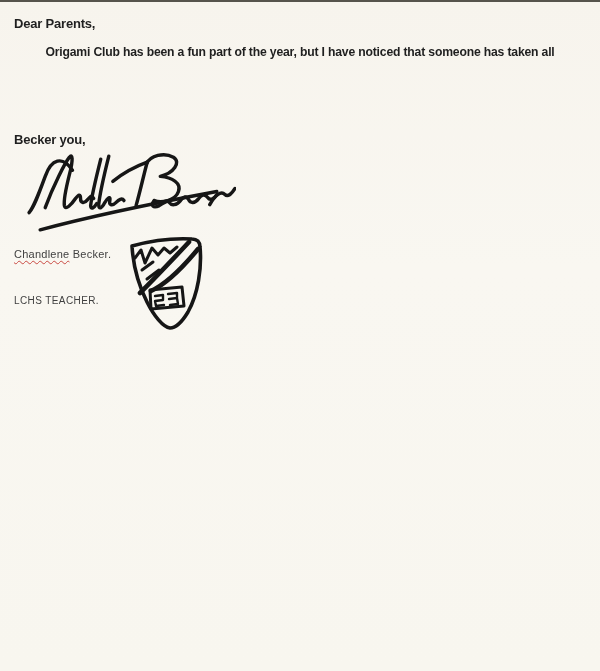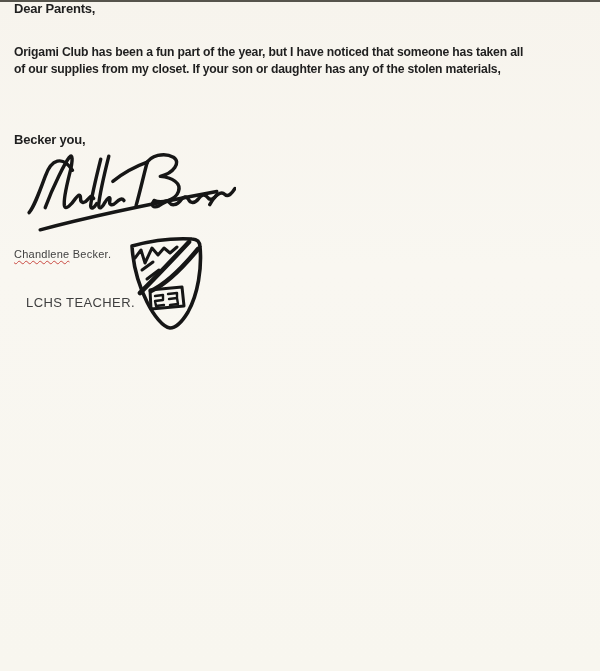--- a/index.html
+++ b/index.html
@@ -26,69 +26,68 @@
   .top-edge{
     position:absolute;left:0;top:0;width:100%;height:2px;
     background:var(--top-edge);opacity:.85;
   }
   .txt{position:absolute;color:var(--text);}
   .salutation,.closing{
     left:14px;
     font-size:13px;font-weight:700;letter-spacing:-.2px;
     white-space:nowrap;
   }
-  .salutation{top:1px;}
+  .salutation{top:16px;}
   .closing{top:132px;}
   .body-block{
     left:14px;top:44px;right:14px;
   }
   .body-line{
     font-size:12.2px;font-weight:700;letter-spacing:-.18px;
-    line-height:17.4px;white-space:nowrap;color:var(--text);
+    line-height:17.4px;white-space:nowrap;color:var(--text);text-align:center;
   }
   .signature{
     position:absolute;left:22px;top:144px;width:214px;height:97px;
     color:var(--ink);
   }
   .signature svg{display:block;width:100%;height:100%;}
   .typed-name{
     left:14px;top:248px;
     font-size:11px;font-weight:400;letter-spacing:.25px;
     color:var(--muted-text);white-space:nowrap;
   }
   .misspelled{
     text-decoration-line:underline;
     text-decoration-style:wavy;
     text-decoration-color:var(--spellcheck);
     text-decoration-thickness:1px;
     text-underline-offset:2px;
   }
   .title-line{
     left:14px;top:295px;
-    font-size:13px;font-weight:400;letter-spacing:.4px;
-    color:var(--muted-text);white-space:nowrap;margin-left:12px;
+    font-size:10px;font-weight:400;letter-spacing:.4px;
+    color:var(--muted-text);white-space:nowrap;
   }
   .crest{
     position:absolute;left:128px;top:236px;width:85px;height:96px;
     color:var(--ink);
   }
   .crest svg{display:block;width:100%;height:100%;}
 </style>
 </head>
 <body>
 
 <div class="screen">
 
   <div class="top-edge"></div>
 
   <div class="txt salutation">Dear Parents,</div>
 
   <div class="txt body-block">
     <div class="body-line">Origami Club has been a fun part of the year, but I have noticed that someone has taken all</div>
-    <div class="body-line">of our supplies from my closet. If your son or daughter has any of the stolen materials,</div>
   </div>
 
   <div class="txt closing">Becker you,</div>
 
   <div class="signature" aria-label="signature">
     <svg viewBox="0 0 212 96" fill="none" stroke="currentColor" stroke-width="3.4" stroke-linecap="round" stroke-linejoin="round">
 
       <path d="M50,26 C40,11 29,15 23,32 C16,51 12,62 7,68"></path>
 
       <path d="M23,63 C31,41 43,18 47,13 C50,9 51,15 47,30 C44,42 41,55 42,61 C43,66 49,60 53,54 C56,50 58,49 58,54 C58,58 61,60 65,55 C68,52 69,50 71,54"></path>

